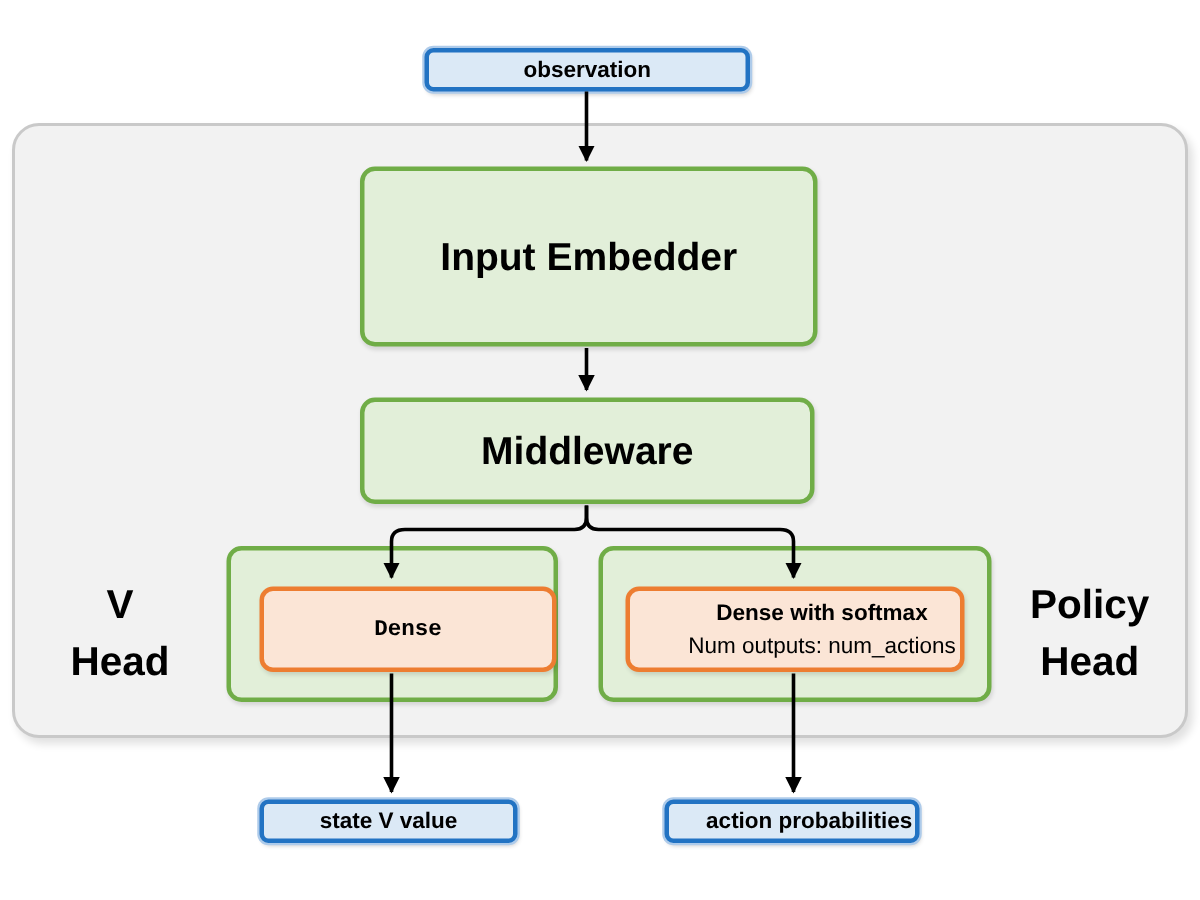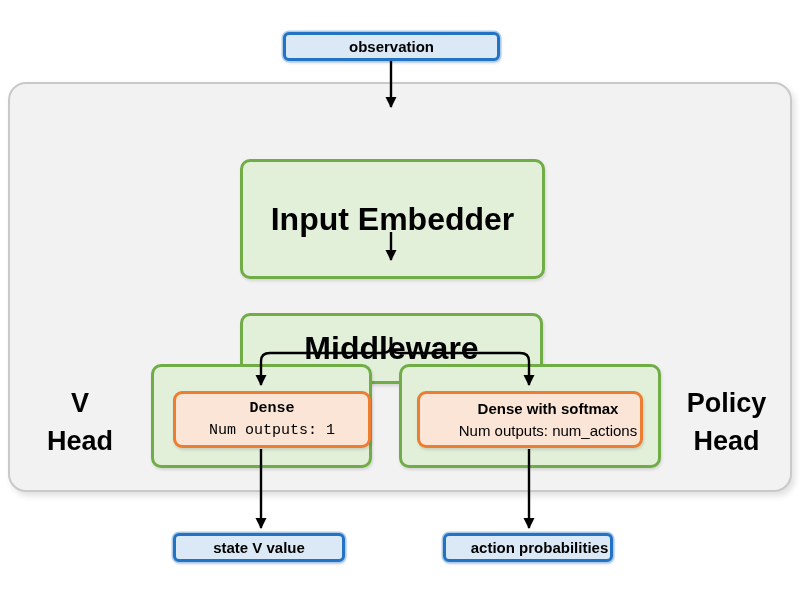--- a/index.html
+++ b/index.html
@@ -45,23 +45,22 @@
     font-size: 15px;
     font-weight: bold;
   }
   .module {
     background: #e2efd9;
     border: 3px solid #70ad47;
     border-radius: 10px;
     box-shadow: 1px 2px 3px rgba(0,0,0,0.12);
   }
   .module.big-label {
-    font-size: 32px;
+    font-size: 26px;
     font-weight: bold;
-    margin-top: 48px;
   }
   .layer {
     background: #fbe5d6;
     border: 3px solid #ed7d31;
     border-radius: 9px;
     box-shadow: 1px 2px 3px rgba(0,0,0,0.12);
     font-size: 15px;
     line-height: 22px;
   }
   .layer .layer-title {
@@ -99,21 +98,20 @@
   <div class="node module big-label" style="left:240px; top:265px; width:303px; height:71px;">
     <span>Middleware</span>
   </div>
 
   <div class="node module" style="left:151px; top:364px; width:221px; height:104px;"></div>
 
   <div class="node module" style="left:399px; top:364px; width:262px; height:104px;"></div>
 
   <div class="node layer" style="left:173px; top:391px; width:198px; height:57px;font-family:Liberation Mono, monospace;">
     <span class="layer-title">Dense</span>
-    <span>Num outputs: 1</span>
   </div>
 
   <div class="node layer" style="left:417px; top:391px; width:226px; height:57px;padding-left:36px;">
     <span class="layer-title">Dense with softmax</span>
     <span>Num outputs: num_actions</span>
   </div>
 
   <div class="group-label" style="left:8px; top:384px; width:144px;">
     <span style="display:block;">V</span>
     <span style="display:block;">Head</span>

